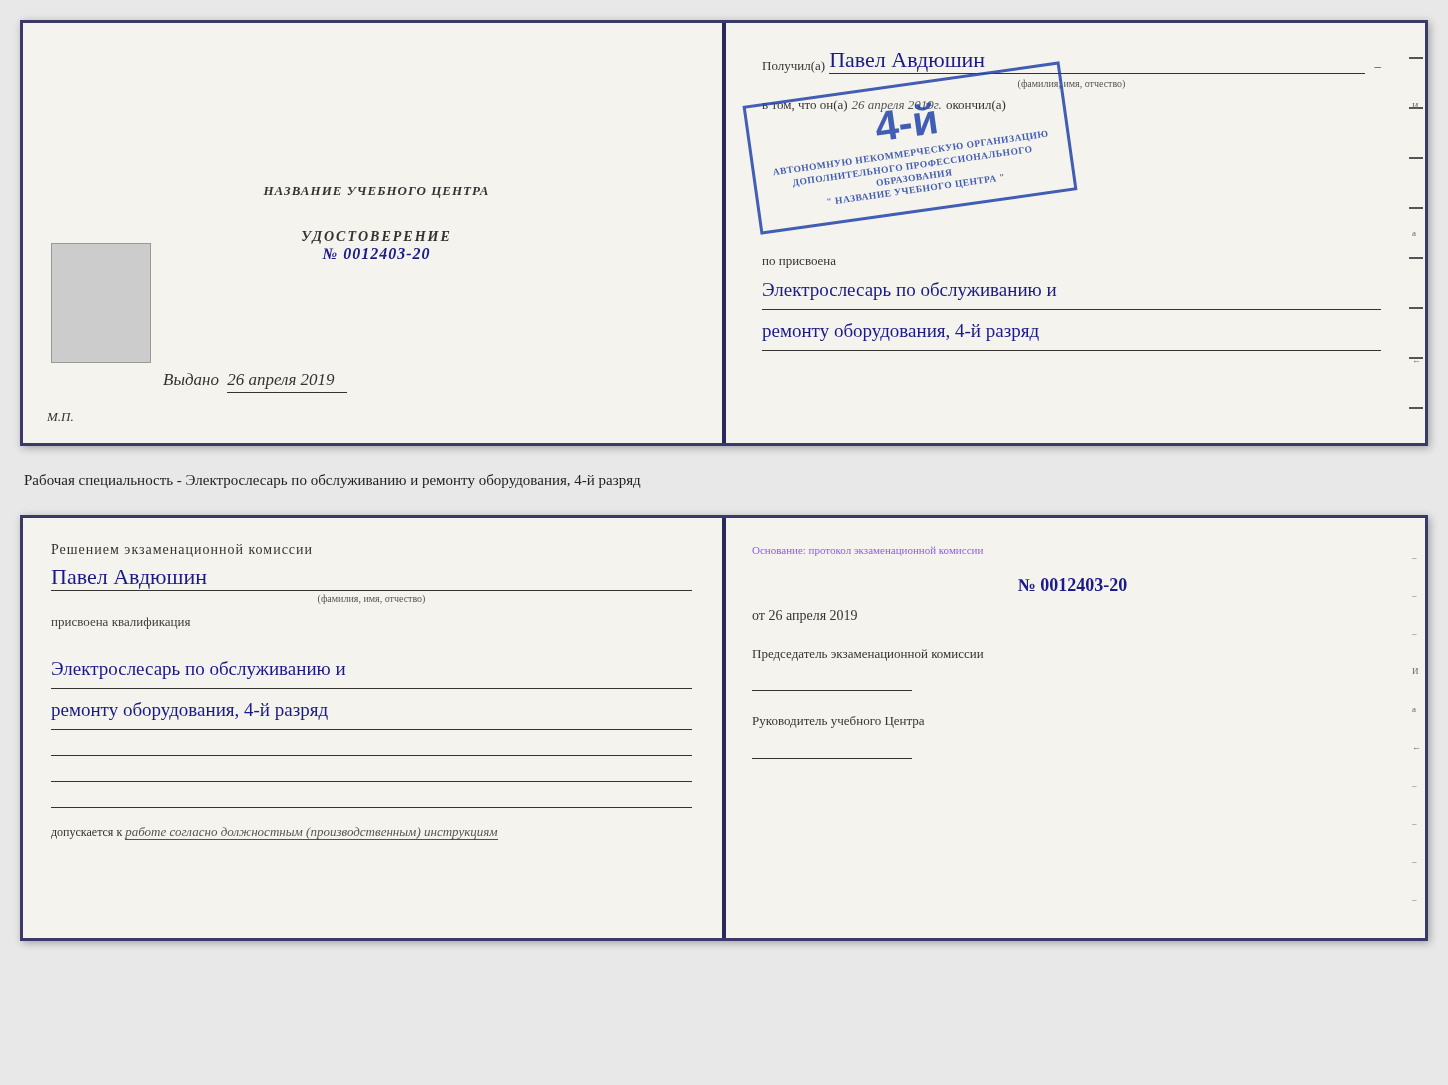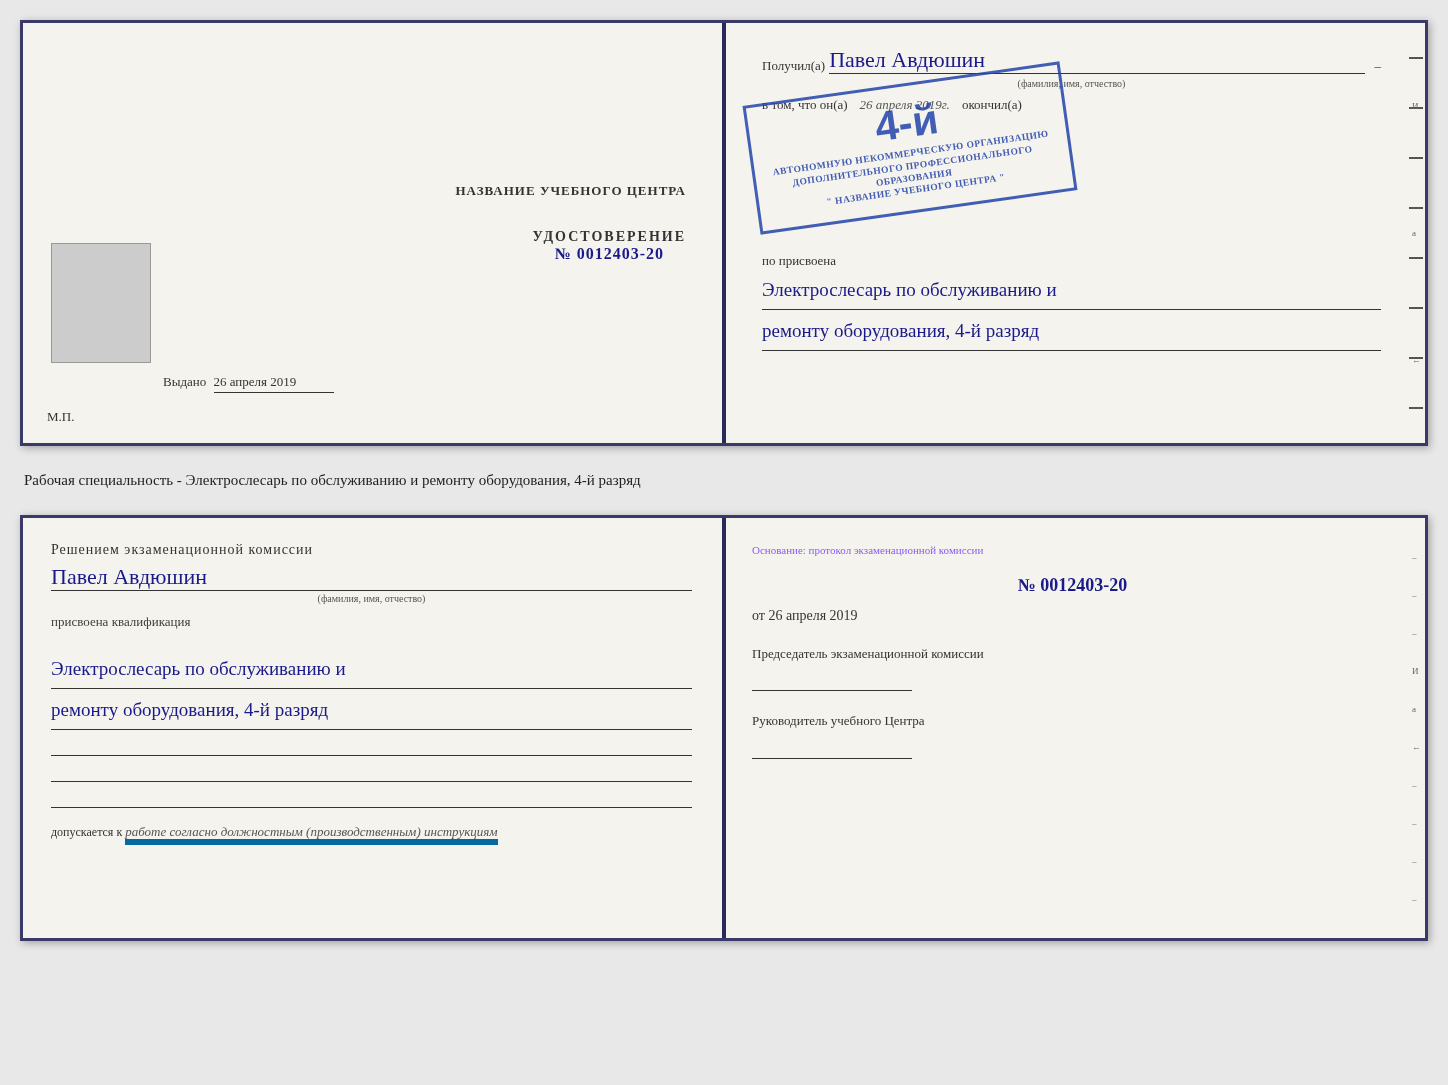--- a/index.html
+++ b/index.html
@@ -42,22 +42,23 @@
       flex: 1;
       padding: 24px 44px;
       position: relative;
       min-height: 420px;
     }
 
     .panel-left {
       border-right: none;
       display: flex;
       flex-direction: column;
-      align-items: flex-end;
+      align-items: center;
       justify-content: center;
+      font-style: italic;
     }
 
     .panel-right {
       padding-left: 32px;
     }
 
     
     .border-lines {
       position: absolute;
       right: 0;
@@ -113,21 +114,21 @@
       font-size: 16px;
       font-weight: bold;
       color: #1a1a8a;
       letter-spacing: 1px;
     }
 
     .vydano-line {
       position: absolute;
       bottom: 50px;
       left: 140px;
-      font-size: 13px;
+      font-size: 17px;
       color: #333;
     }
 
     .mp-line {
       position: absolute;
       bottom: 18px;
       left: 24px;
       font-size: 13px;
       color: #333;
     }
@@ -164,21 +165,21 @@
       display: block;
       margin-bottom: 8px;
     }
 
     .vtom-line {
       font-size: 13px;
       color: #333;
       margin-bottom: 4px;
       display: flex;
       align-items: center;
-      gap: 12px;
+      gap: 4px;
       flex-wrap: wrap;
     }
 
     .date-handwritten {
       font-family: 'Segoe Script', 'Brush Script MT', cursive;
       font-size: 13px;
       color: #555;
       font-style: italic;
     }
 
@@ -345,21 +346,21 @@
       font-size: 12px;
       color: #333;
       margin-top: 16px;
     }
 
     .italic-handwritten {
       font-style: italic;
       font-family: 'Segoe Script', 'Brush Script MT', cursive;
       font-size: 13px;
       color: #555;
-      border-bottom: 6px solid #0369a1;
+      border-bottom: 1px solid #0369a1;
     }
 
     .osnovanie-text {
       font-size: 11px;
       color: #8b5cf6;
       margin-bottom: 16px;
       line-height: 1.5;
     }
 
     .number-blue {

